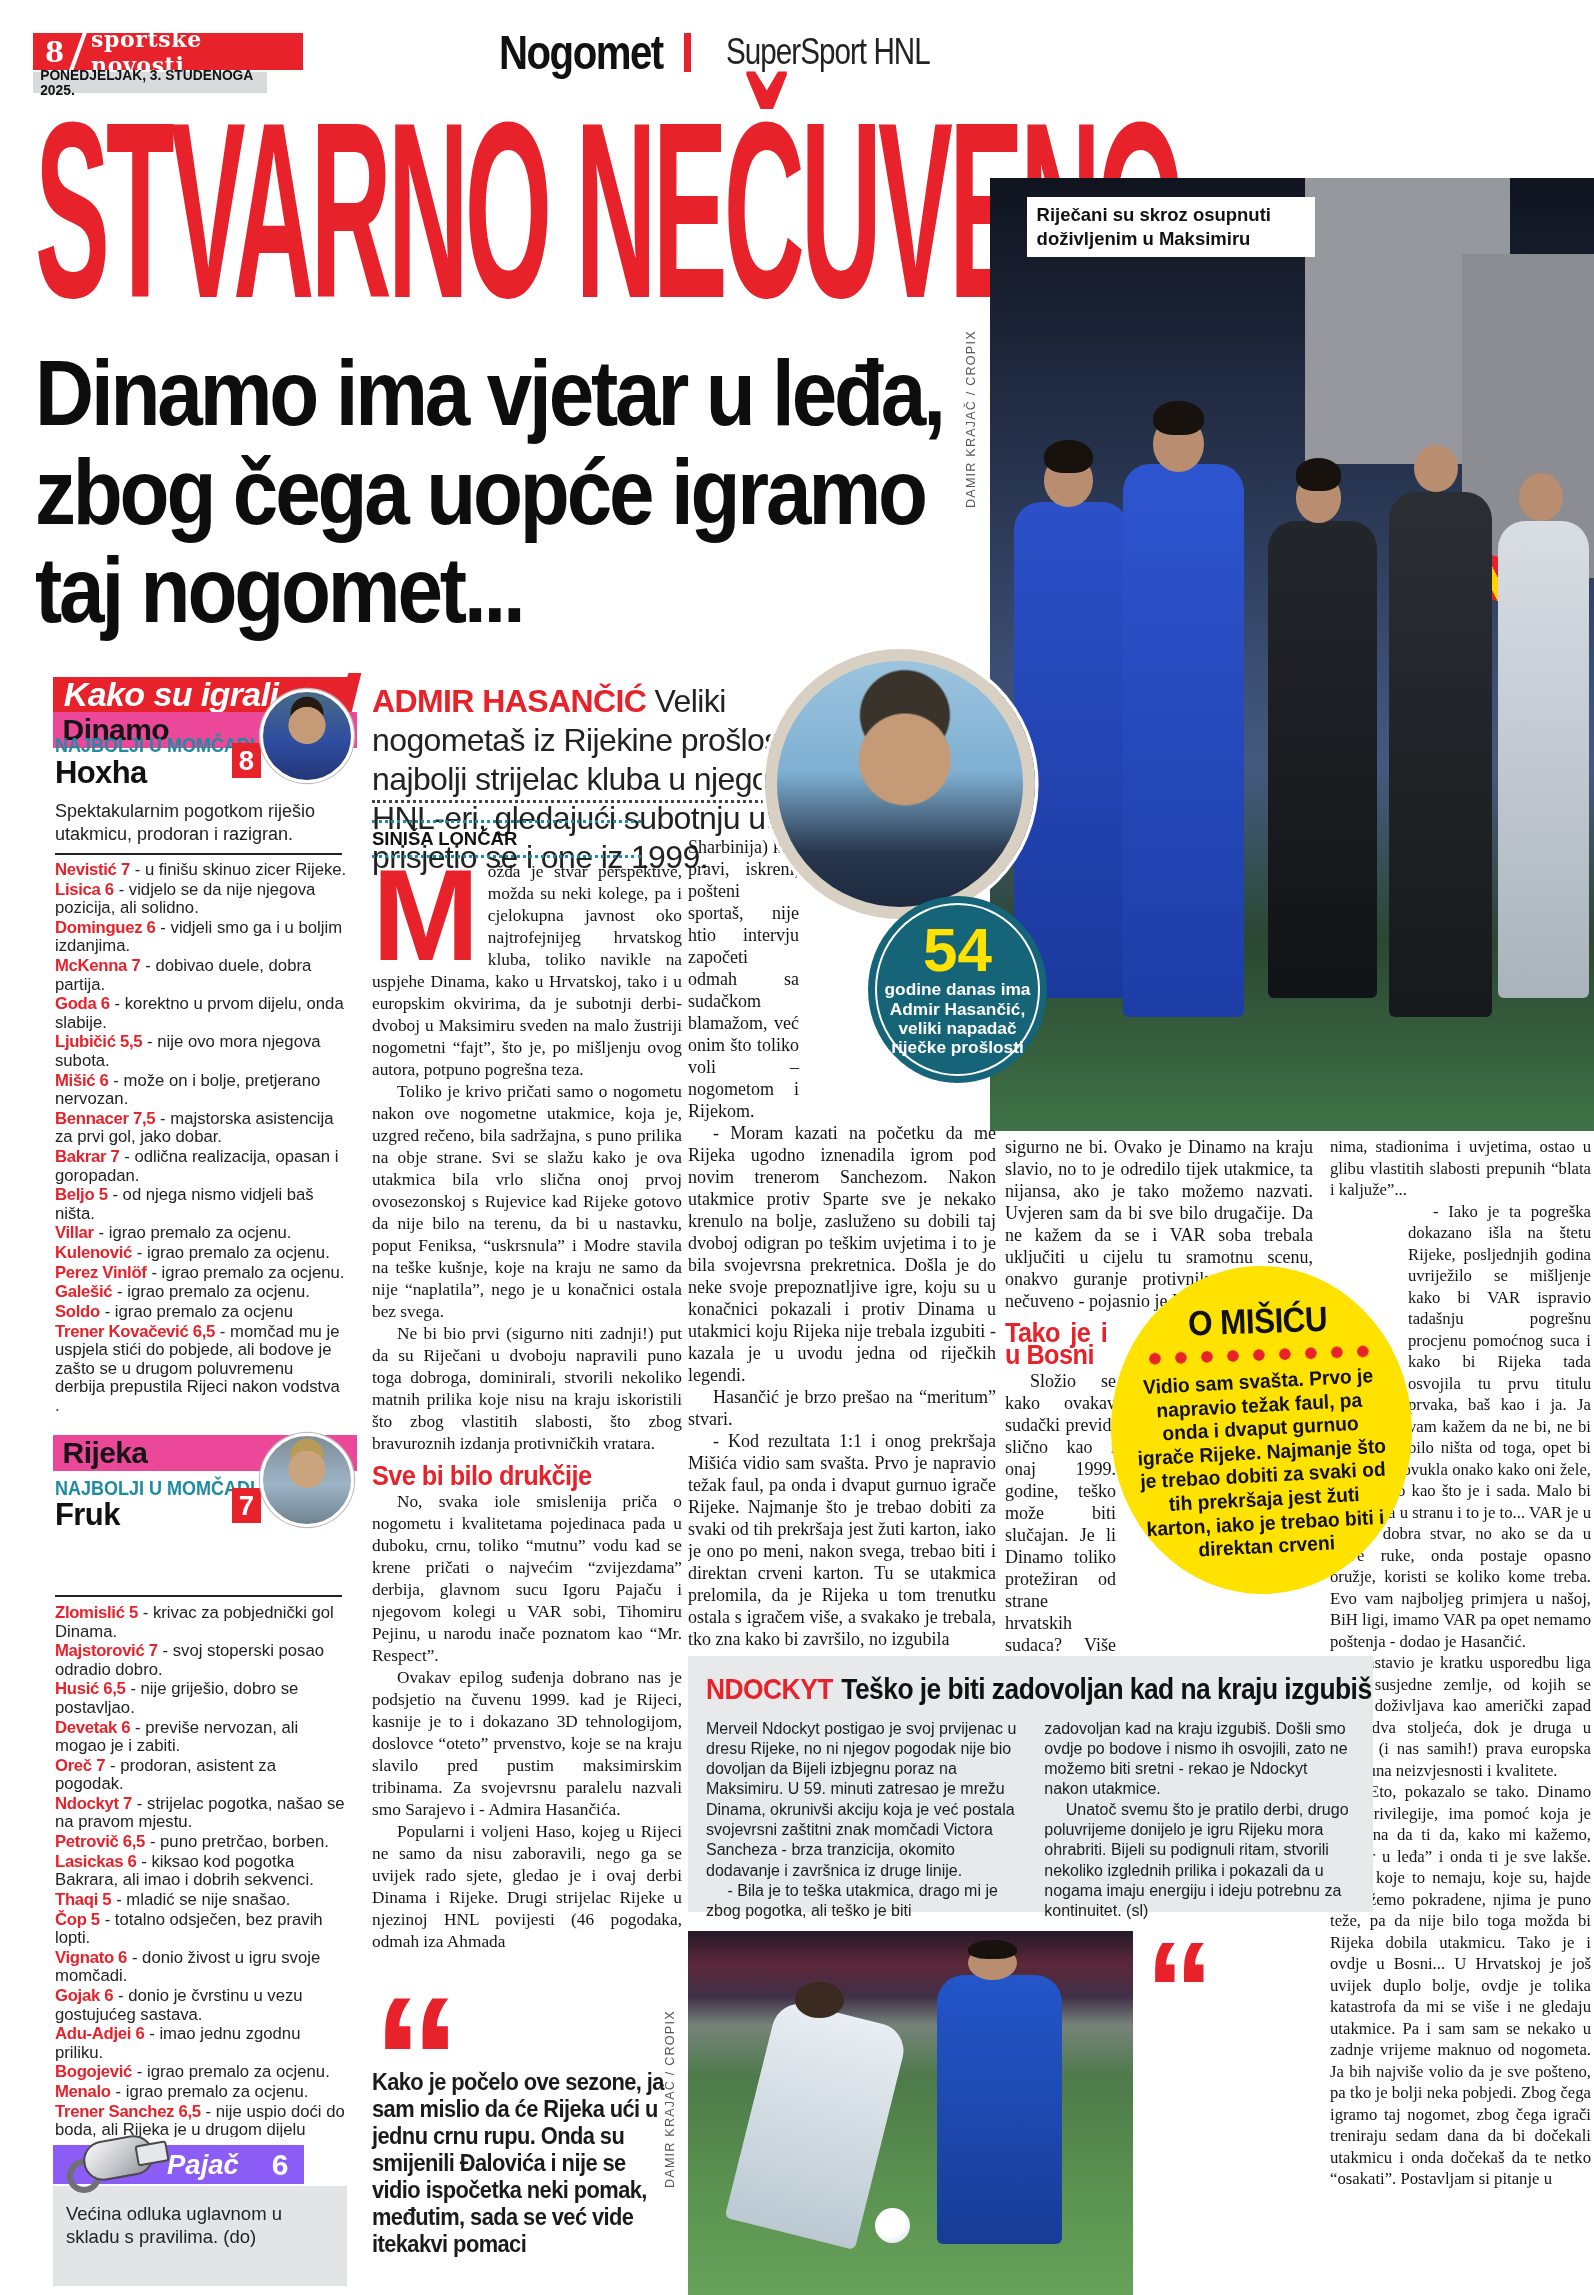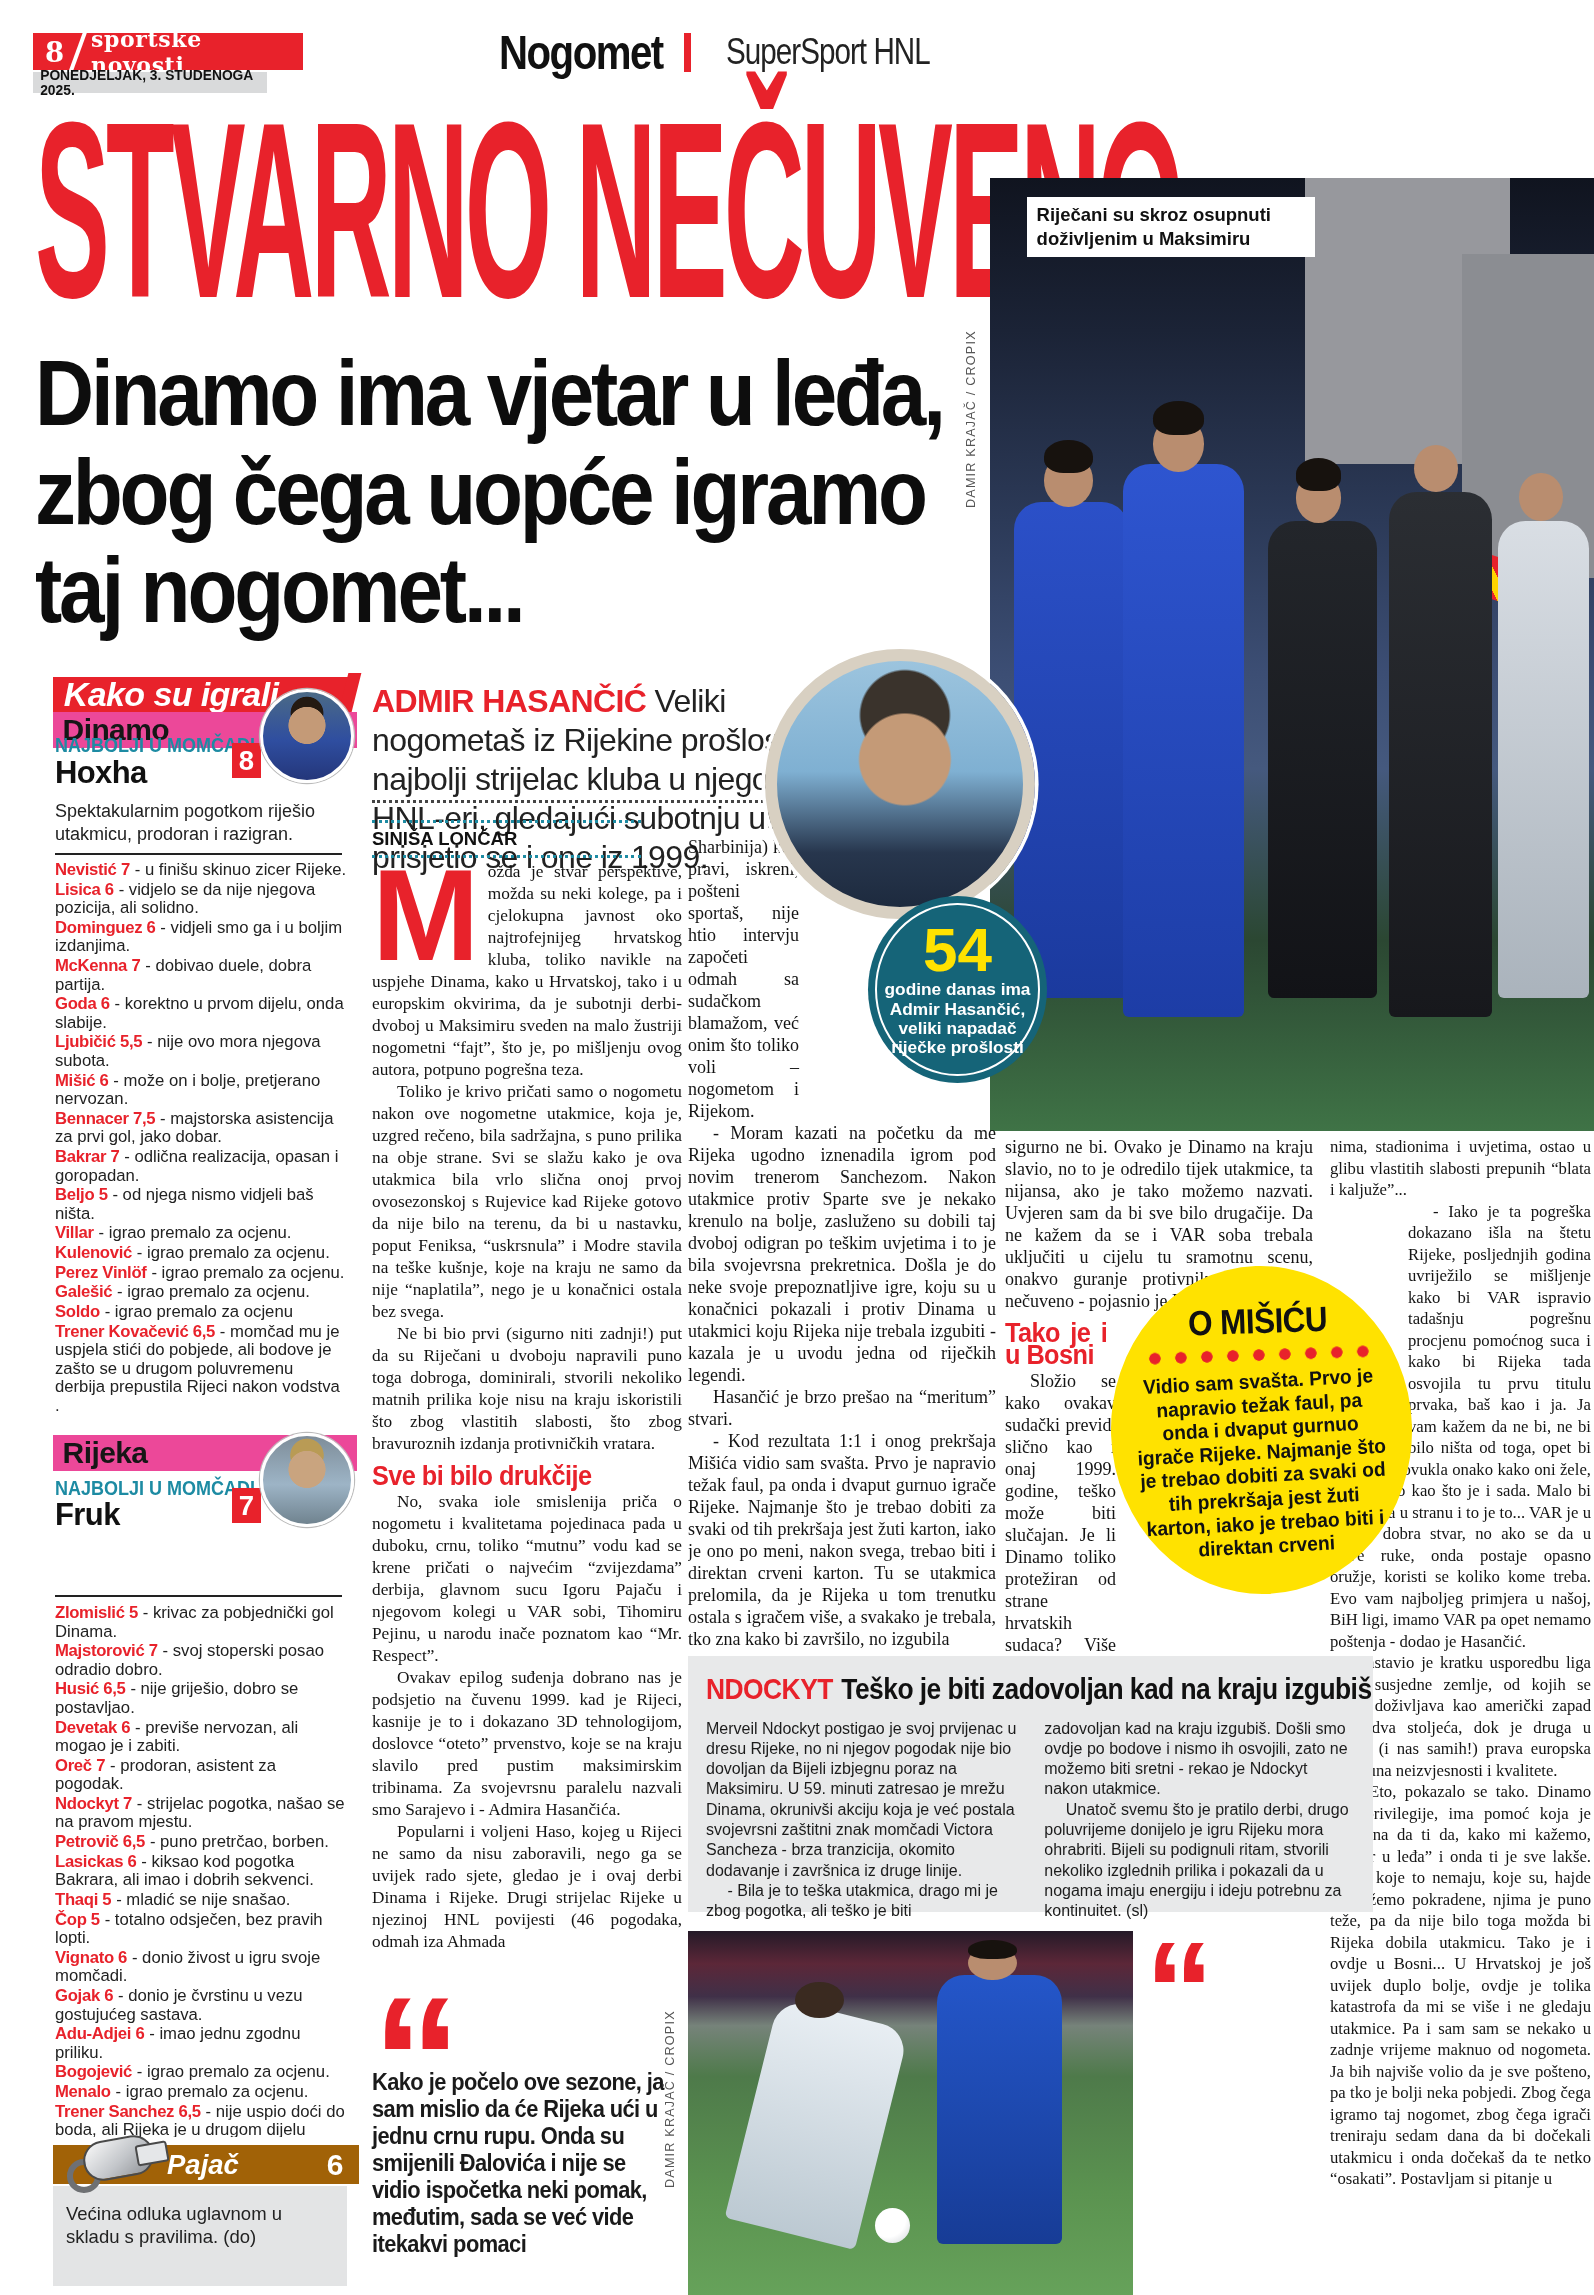--- a/index.html
+++ b/index.html
@@ -57,21 +57,21 @@
               display:flex;align-items:center;justify-content:center;}
   .headshot{border-radius:50%;width:88px;height:88px;border:3px solid #fff;box-shadow:0 0 0 1.2px #bbb;
             background:radial-gradient(circle at 50% 38%,#c49a77 0 26%,transparent 27%),
                        radial-gradient(circle at 50% 24%,#241a12 0 20%,transparent 21%),
                        linear-gradient(180deg,#4b6a86 0%,#2f4ea0 55%,#24367a 100%);}
   .best-text{font-size:18px;line-height:23px;color:#222;}
   .sb-rule{height:1.8px;background:#222;}
   .ratings{font-size:16.7px;line-height:18.5px;color:#222;overflow:hidden;}
   .ratings p{margin:0 0 1.2px 0;}
   .ratings b{color:#e8222b;margin-right:4.8px;letter-spacing:-0.3px;}
-  .ref-bar{left:53px;top:2145px;width:306px;height:39px;background:#a16207;color:#fff;display:flex;
+  .ref-bar{left:53px;top:2145px;width:251px;height:39px;background:#8b5cf6;color:#fff;display:flex;
            align-items:center;}
   .ref-name{font-weight:800;font-size:27.5px;font-style:italic;margin-left:114px;}
   .ref-rating{font-weight:800;font-size:30px;margin-left:auto;margin-right:15.5px;}
   .ref-box{left:53px;top:2186px;width:294px;height:100px;background:#e3e4e5;box-sizing:border-box;
            padding:15.5px 13px;font-size:18.5px;line-height:23px;color:#222;}
   .whistle{left:65px;top:2126px;width:102px;height:72px;z-index:3;}
   .w-body{position:absolute;left:18px;top:12px;width:67px;height:36px;border-radius:20.3px;
           background:linear-gradient(145deg,#fafafa,#c3c6ca 55%,#8d9094);border:2.4px solid #4a4a4a;
           transform:rotate(-10deg);}
   .w-mouth{position:absolute;left:71px;top:16.7px;width:27.5px;height:16.7px;background:#e5e7e9;

